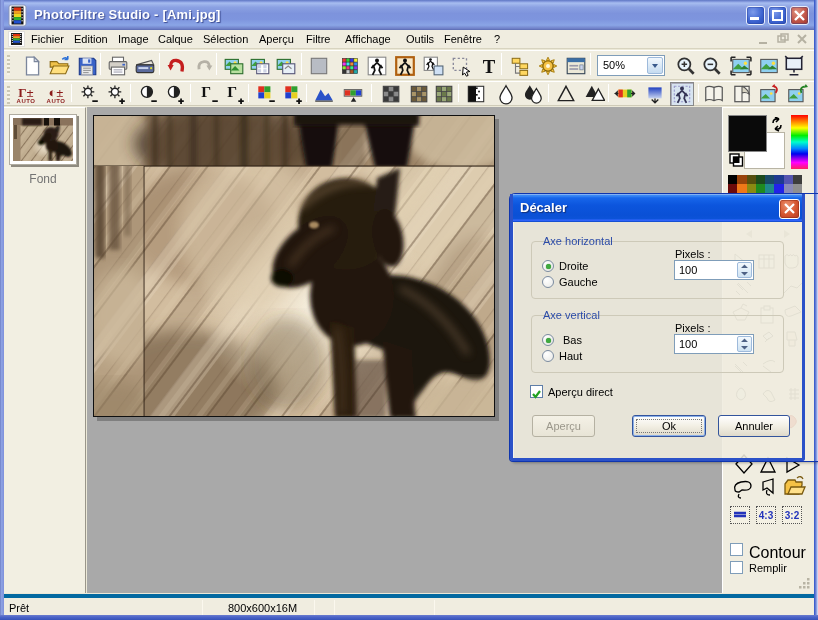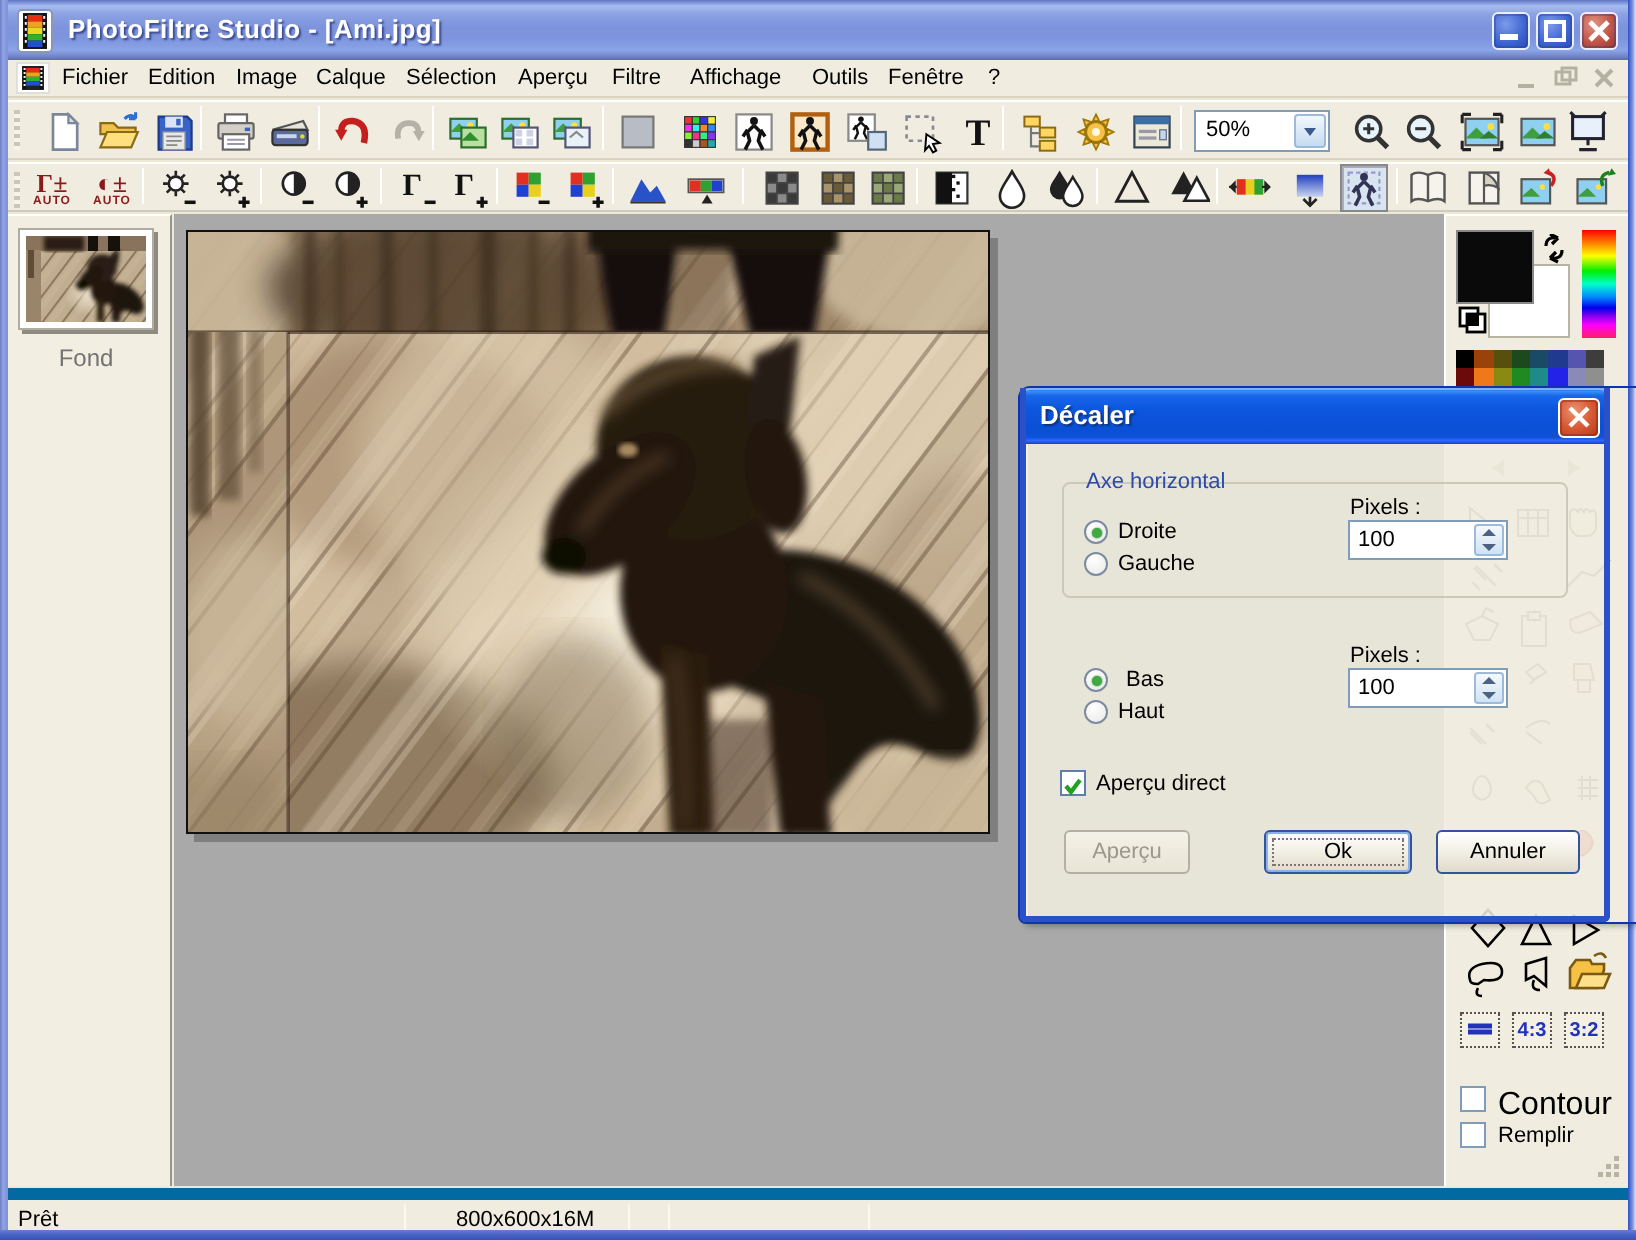--- a/index.html
+++ b/index.html
@@ -23,21 +23,21 @@
 #tb1{left:4px;top:50px;width:810px;height:30px;background:#f0ede0;border-top:1px solid #fff;border-bottom:1px solid #d8d4c0}
 #tb2{left:4px;top:81px;width:810px;height:25px;background:#f0ede0;border-top:1px solid #fff;border-bottom:1px solid #cfcbb8}
 .grip{position:absolute;left:3px;top:4px;width:3px;height:20px;background-image:repeating-linear-gradient(180deg,#cbc7b4 0 2px,#f6f3e8 2px 4px)}
 .sep{position:absolute;top:2px;width:1px;height:22px;background:#cfcbb8;border-right:1px solid #fff}
 .ic{position:absolute;width:22px;height:22px}
 
 #leftpanel{left:4px;top:107px;width:82px;height:486px;background:#f2efe2;border-top:1px solid #fff;border-right:1px solid #9a968a}
 #canvas{left:87px;top:107px;width:635px;height:486px;background:#a9a9a9}
 #rightpanel{left:722px;top:107px;width:92px;height:486px;background:#f0ede0;border-left:1px solid #fff;border-top:1px solid #fff}
 
-#statusbar{left:4px;top:594px;width:810px;height:21px;background:#f0ede0;border-top:6px solid #0369a1;font-size:11px;color:#000}
+#statusbar{left:4px;top:594px;width:810px;height:21px;background:#f0ede0;border-top:4px solid #0369a1;font-size:11px;color:#000}
 .sdiv{position:absolute;top:2px;width:1px;height:17px;background:#c6c2ae;border-right:1px solid #fbf8ee}
 
 #photo{left:93px;top:115px;width:402px;height:302px;border:1px solid #101010;box-shadow:4px 4px 0 rgba(105,105,105,.65)}
 
 #thumbbox{left:9px;top:114px;width:68px;height:51px;background:#fff;border:1px solid #b0aca0;box-shadow:2px 2px 0 #8f8b80;padding:3px}
 #thumblbl{left:0;top:172px;width:86px;text-align:center;font-size:12px;color:#737373}
 
 #dlg{left:510px;top:194px;width:320px;height:267px;border-radius:5px 5px 3px 3px;box-shadow:0 0 0 1px #0f35ad, 2px 2px 3px rgba(0,0,0,.3)}
 #dlgtitle{position:absolute;left:0;top:0;width:295px;height:28px;border-radius:5px 5px 0 0;background:linear-gradient(180deg,#0f63e8 0%,#3d8bf5 6%,#1766ea 14%,#0c55dd 40%,#0a50d6 75%,#0c53d8 88%,#36f 94%,#0a46c0 100%);box-shadow:inset 0 1px 0 rgba(255,255,255,.45), inset 1px 0 0 rgba(255,255,255,.2)}
 #dlgtxt{position:absolute;left:10px;top:6px;font-size:13px;font-weight:bold;color:#fff;text-shadow:1px 1px 1px #12307a}
@@ -732,20 +732,23 @@
       <span class="dlbl" style="left:45px;top:38px">Droite</span>
     <div class="radio" style="left:28px;top:54px"></div>
       <span class="dlbl" style="left:45px;top:54px">Gauche</span>
     <span class="dlbl" style="left:161px;top:26px">Pixels :</span>
     <div class="spin" style="left:160px;top:38px">
         <span class="val">100</span>
         <span class="spinbtn"><svg width="13" height="14">
             <path d="M3 5 L6.5 1.5 L10 5 Z M3 9 L6.5 12.5 L10 9 Z" fill="#4d6185"></path>
           </svg></span>
       </div>
+    <div class="gb" style="left:17px;top:93px;width:253px;height:58px">
+        <span class="gblbl">Axe vertical</span>
+      </div>
     <div class="radio on" style="left:28px;top:112px"></div>
       <span class="dlbl" style="left:49px;top:112px">Bas</span>
     <div class="radio" style="left:28px;top:128px"></div>
       <span class="dlbl" style="left:45px;top:128px">Haut</span>
     <span class="dlbl" style="left:161px;top:100px">Pixels :</span>
     <div class="spin" style="left:160px;top:112px">
         <span class="val">100</span>
         <span class="spinbtn"><svg width="13" height="14">
             <path d="M3 5 L6.5 1.5 L10 5 Z M3 9 L6.5 12.5 L10 9 Z" fill="#4d6185"></path>
           </svg></span>

